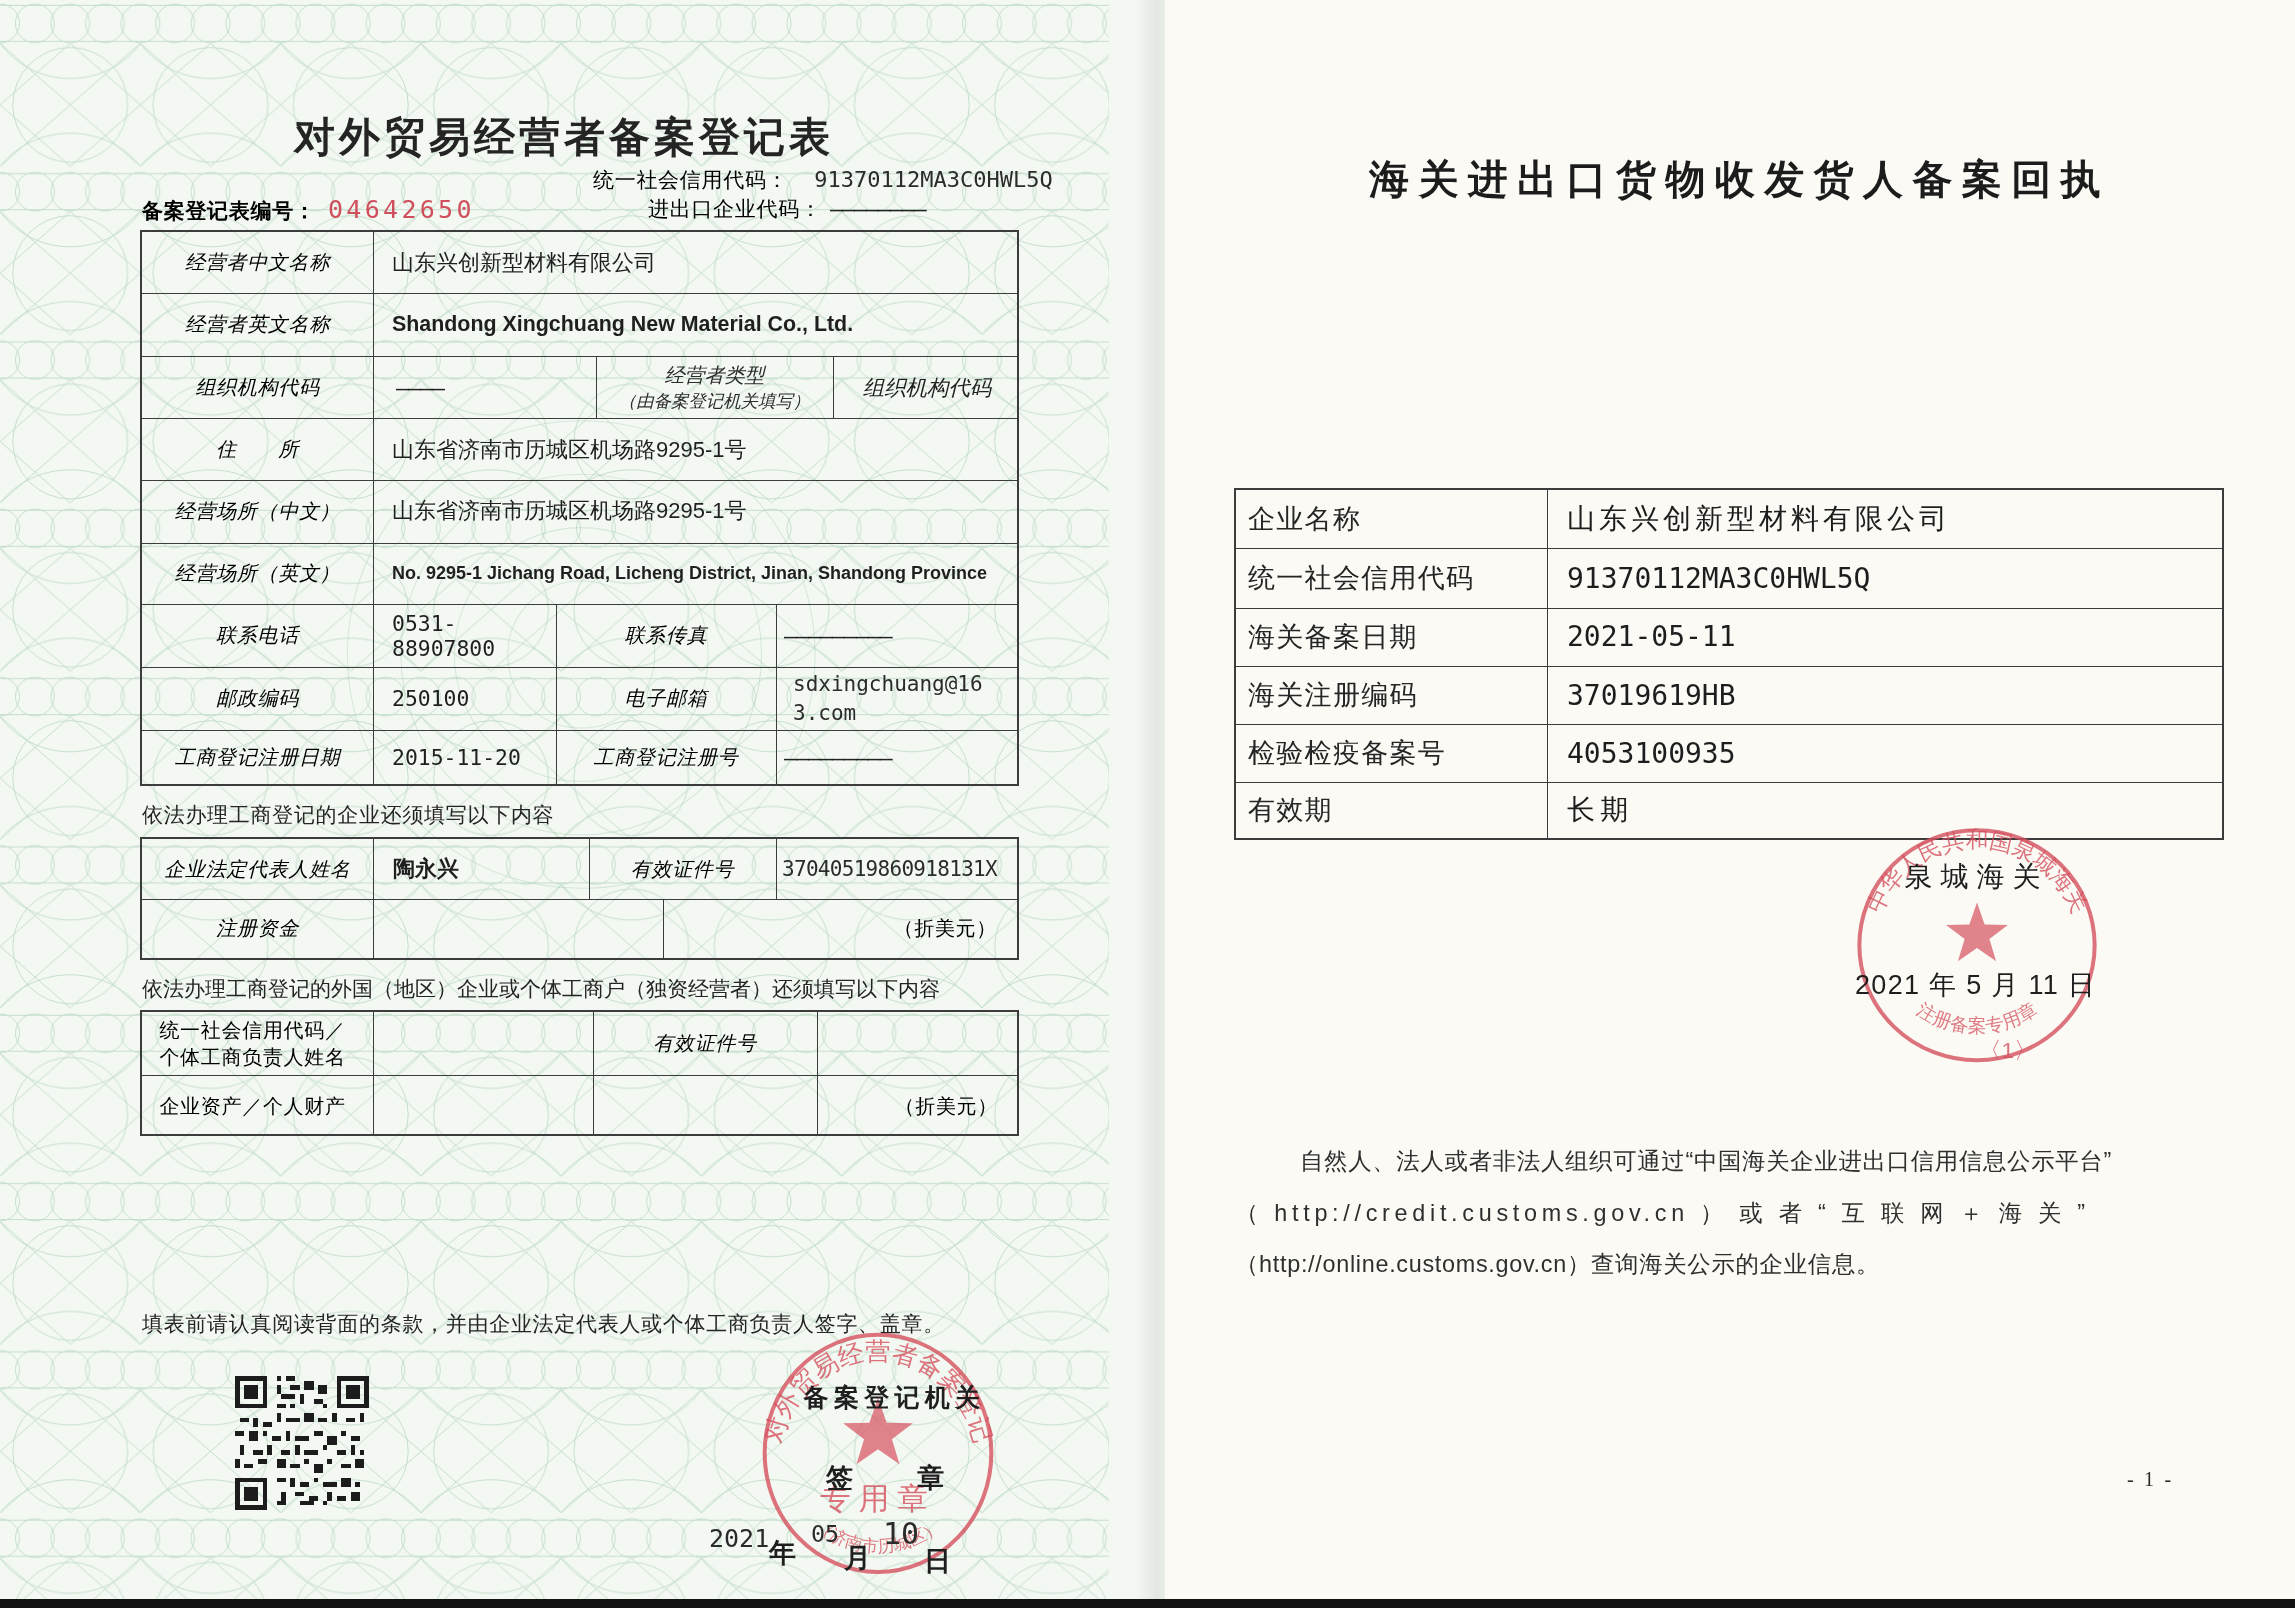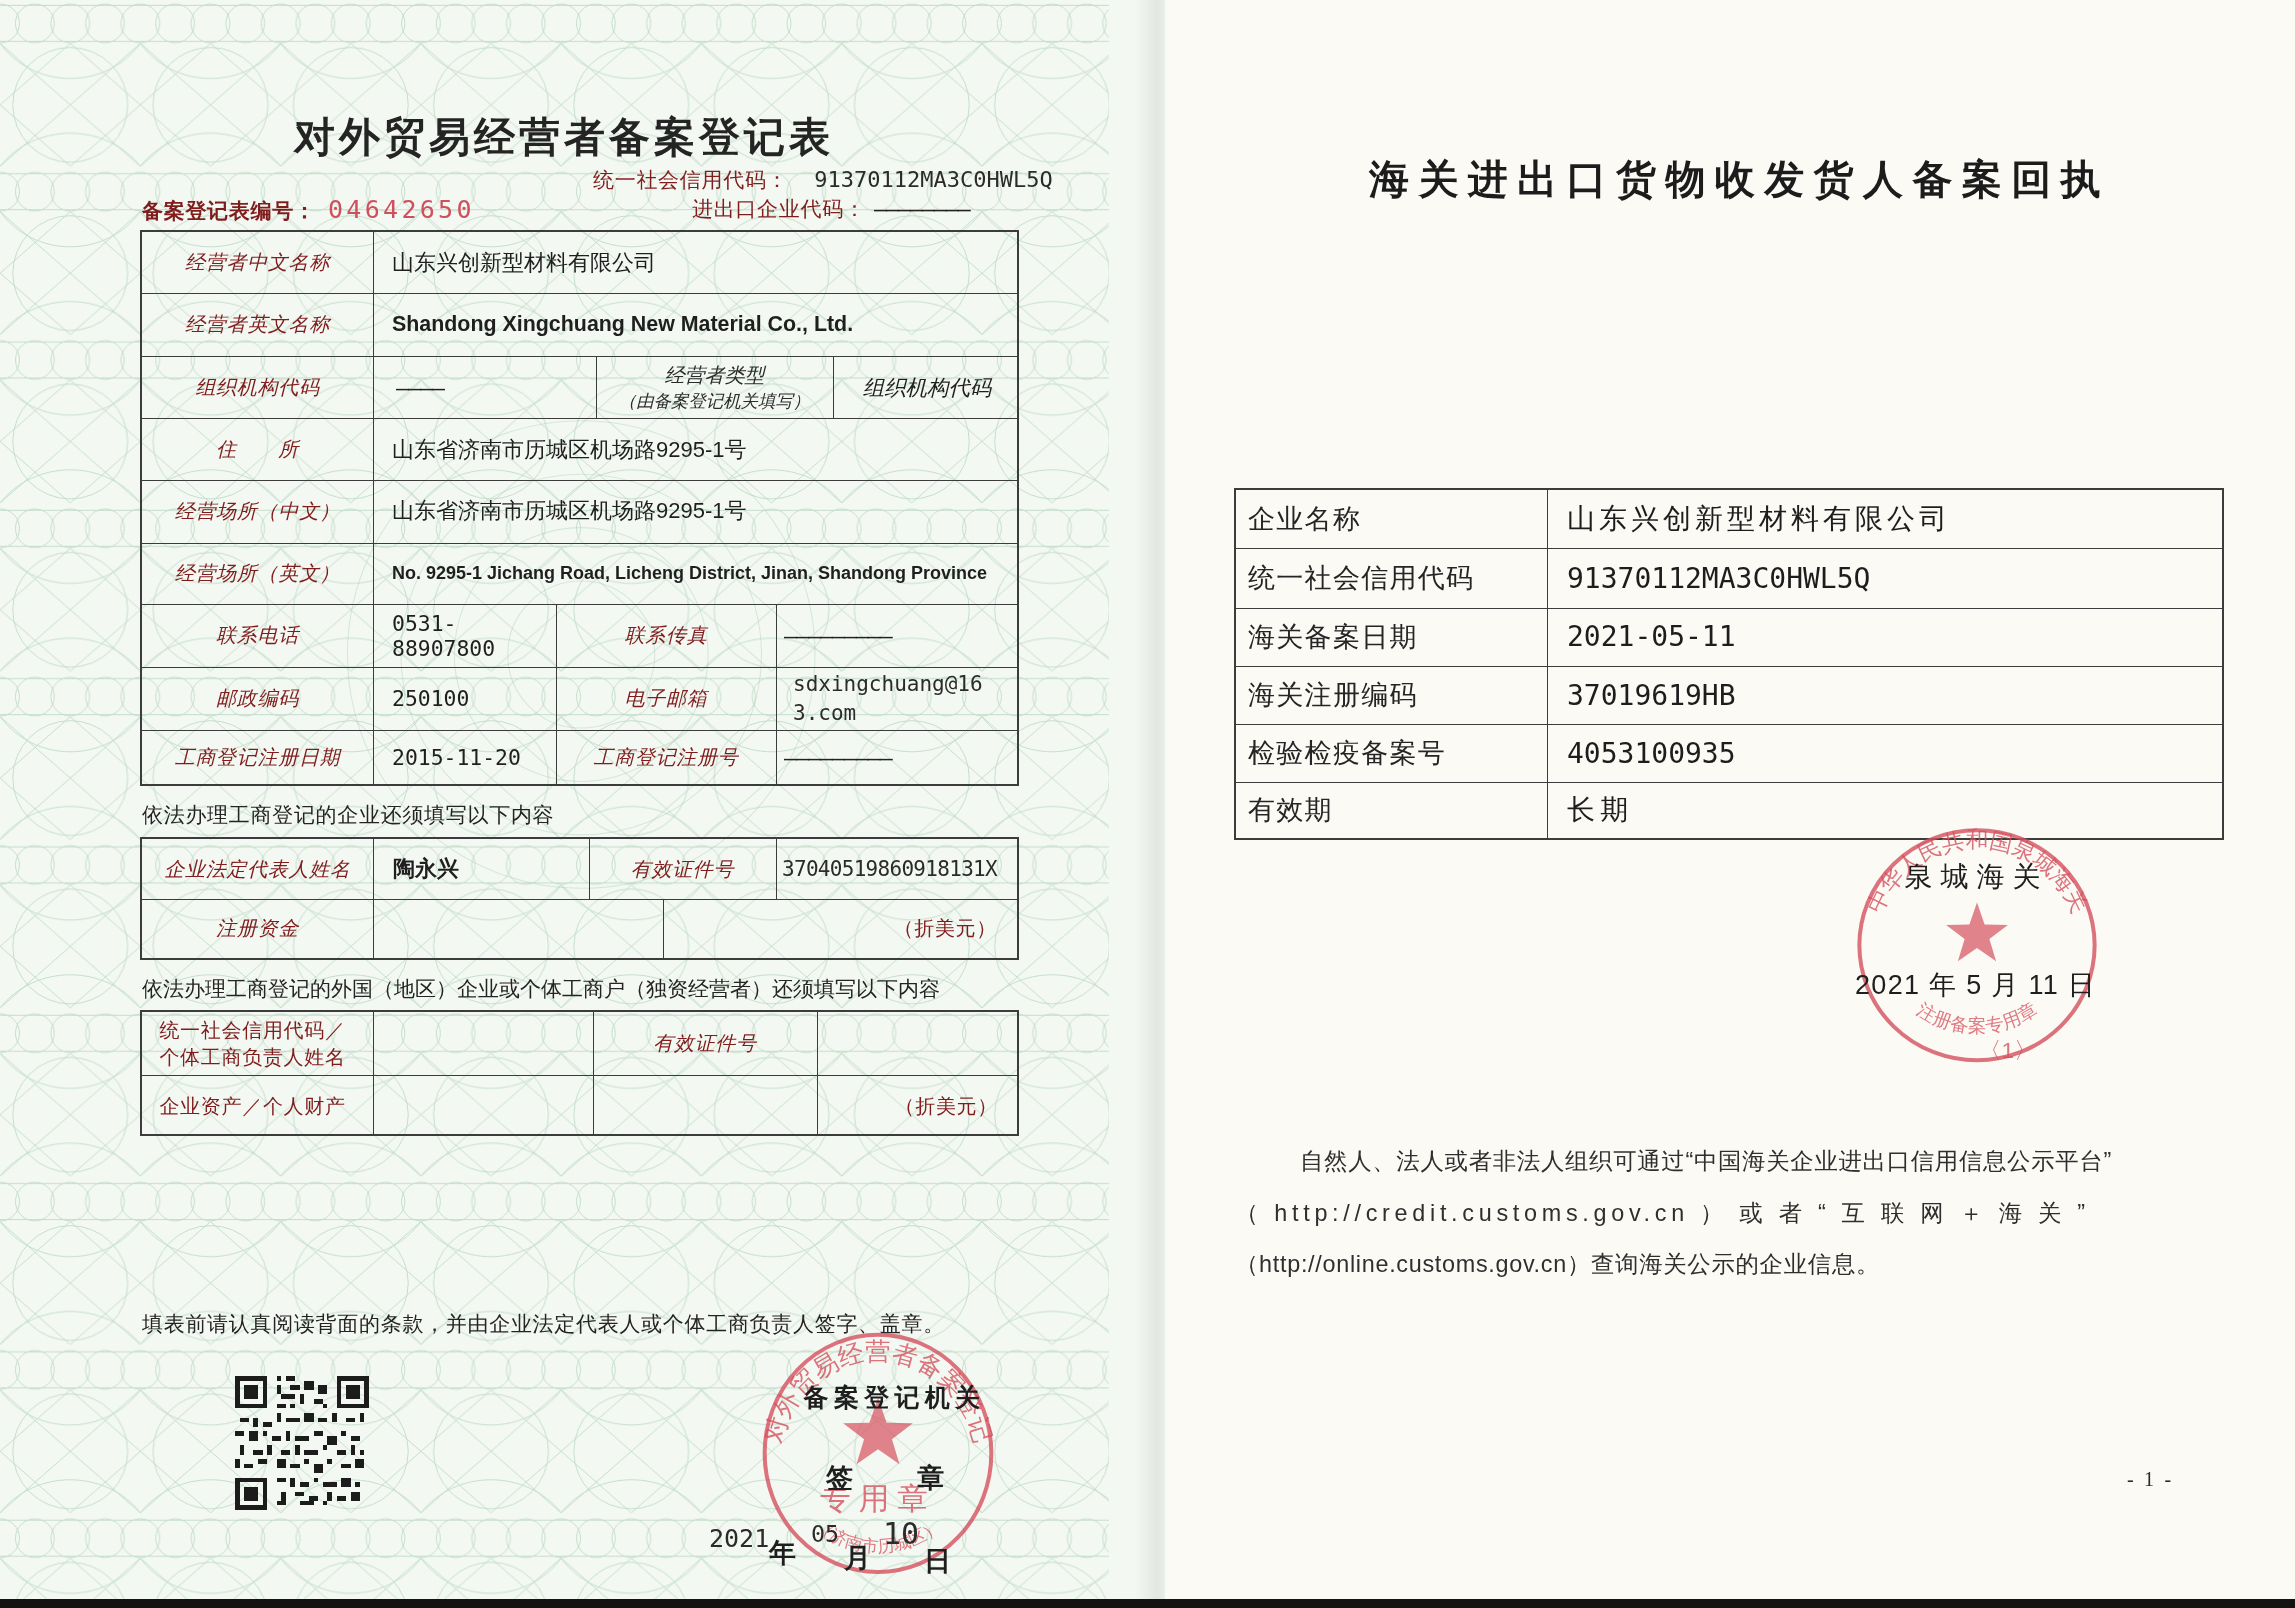--- a/index.html
+++ b/index.html
@@ -14,21 +14,21 @@
   #sheet-right{left:1165px;top:0;width:1130px;height:1609px;background:#fbfaf5;}
   #seam{left:1135px;top:0;width:40px;height:1609px;
         background:linear-gradient(to right,rgba(0,0,0,0) 0%,rgba(0,0,0,.07) 55%,rgba(0,0,0,0) 100%);}
   #bottom-bar{left:0;top:1599px;width:2295px;height:10px;background:#131313;}
   
   .tbl{border:2px solid #3c3c3c;box-sizing:border-box;}
   .hline{position:absolute;left:0;right:0;height:0;border-top:1.3px solid #3c3c3c;}
   .vline{position:absolute;width:0;border-left:1.3px solid #3c3c3c;}
   .cell{position:absolute;display:flex;align-items:center;box-sizing:border-box;}
   .cc{justify-content:center;text-align:center;font-style:italic;}
-  .lbl{font-size:20px;color:#7f1d1d;letter-spacing:0.7px;}
+  .lbl{font-size:20px;color:#000000;letter-spacing:0.7px;}
   .val{font-size:22px;color:#1f1f1f;}
   .dash{letter-spacing:-1.3px;color:#222;}
   
   .rlbl{font-size:27px;letter-spacing:1.3px;color:#252525;}
   .rval{font-size:28px;color:#1d1d1d;}
   .stamp-black{color:#1e1e1e;}
 </style>
 </head>
 <body>
 
@@ -71,21 +71,21 @@
 
     <div class="abs" style="left:593px;top:166px;white-space:nowrap;">
       <span class="heiti lbl" style="font-size:21px;">统一社会信用代码：</span>
       <span class="mono" style="font-size:22px;margin-left:23px;">91370112MA3C0HWL5Q</span>
     </div>
 
     <div class="abs" style="left:142px;top:195px;white-space:nowrap;">
       <span class="heiti lbl" style="font-size:21px;font-weight:bold;">备案登记表编号：</span>
       <span class="mono" style="font-size:25px;letter-spacing:3.3px;color:#cf4f5c;margin-left:9.4px;">04642650</span>
     </div>
-    <div class="abs" style="left:692px;top:195px;white-space:nowrap;text-align:center;">
+    <div class="abs" style="left:648px;top:195px;white-space:nowrap;text-align:center;">
       <span class="heiti lbl" style="font-size:21px;">进出口企业代码：</span>
       <span class="mono dash" style="font-size:22px;margin-left:5.3px;">————————</span>
     </div>
 
     <div class="abs tbl" style="left:140px;top:230px;width:879px;height:556px;">
       <div class="hline" style="top:61px"></div>
         <div class="hline" style="top:124px"></div>
       <div class="hline" style="top:186px"></div>
         <div class="hline" style="top:248px"></div>
       <div class="hline" style="top:311px"></div>

